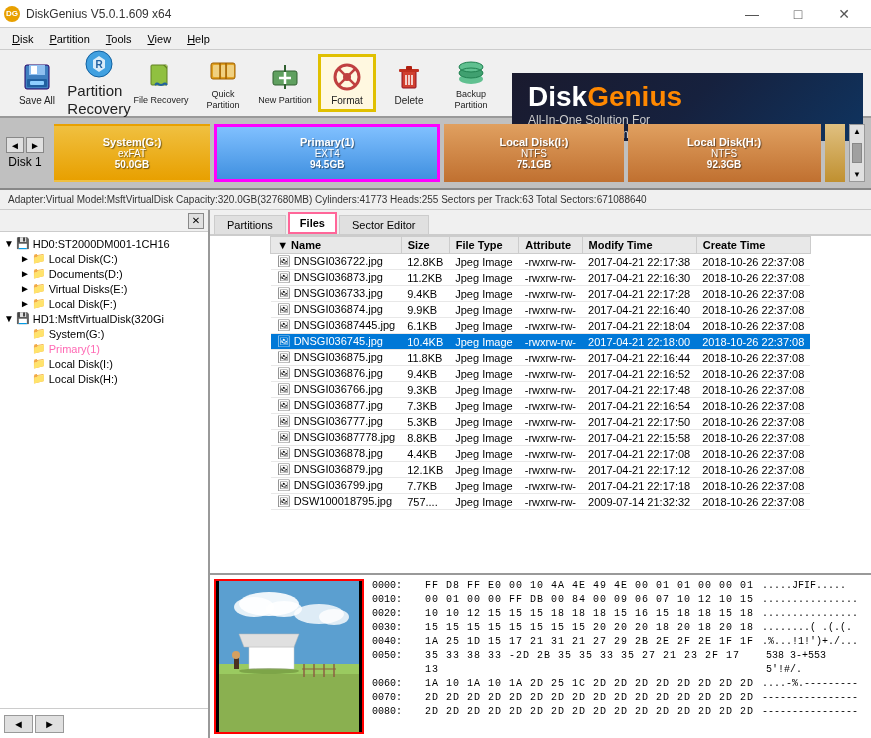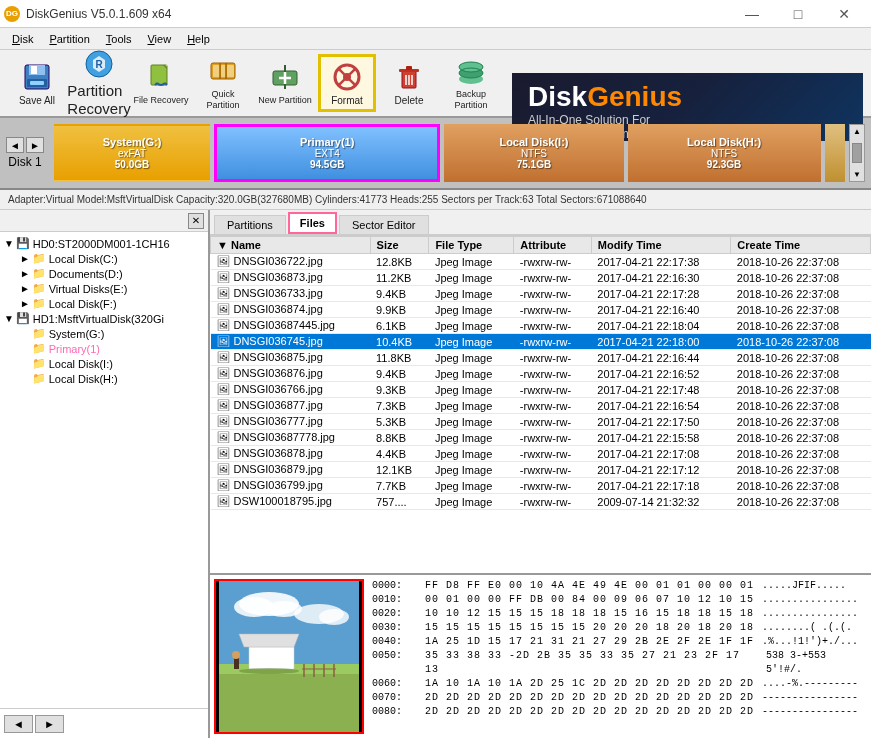--- a/index.html
+++ b/index.html
@@ -331,21 +331,21 @@
       </div>
       <div class="tab active" style="border:2px solid #ff6699; background:#fff; font-weight:bold; padding: 3px 10px; text-align: center;">
         <span>Files</span>
         
       </div>
       <div class="tab">
         <span>Sector Editor</span>
       </div>
     </div>
 
-    <div style="flex:1; display:flex; flex-direction:column; overflow:hidden;">
+    <div style="flex:1; display:flex; flex-direction:column; overflow:hidden;align-items:center;">
       <div class="file-table-container">
         <table class="file-table">
           <thead>
             <tr>
               <th>
                 <span>▼</span>
                 <span>Name</span>
               </th>
               <th>Size</th>
               <th>File Type</th>

